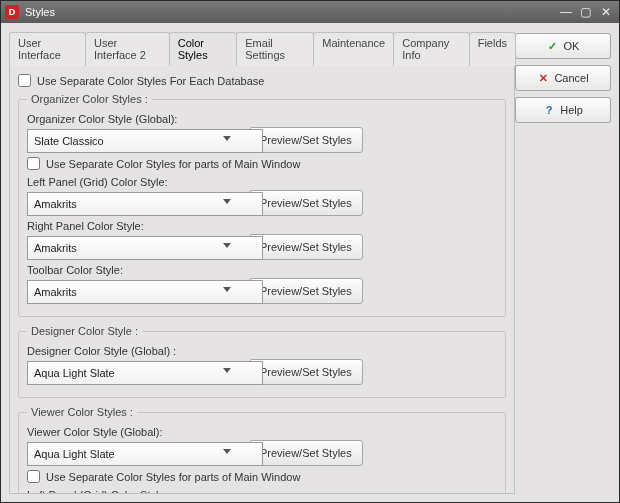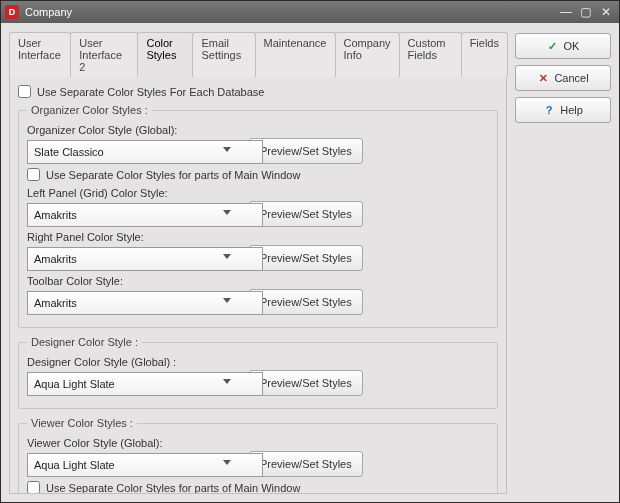--- a/index.html
+++ b/index.html
@@ -2,21 +2,21 @@
 <html><head>
 <meta charset="utf-8">
 <style>
 html,body{margin:0;padding:0;font-family:Tahoma,Arial,sans-serif;font-size:11px;color:#333;background:#888}
 .window{width:620px;height:503px;box-sizing:border-box;background:#e5e3e3;border:1px solid #2a2a2a;display:flex;flex-direction:column}
 .titlebar{height:22px;background:linear-gradient(#7a7a7a,#5b5b5b);color:#fff;display:flex;align-items:center;padding:0 4px;font-size:11px}
 .titlebar .logo{width:14px;height:14px;background:#c62828;border-radius:2px;display:flex;align-items:center;justify-content:center;font-weight:bold;font-size:9px;margin-right:6px;color:#fff}
 .titlebar .title{flex:1}
 .titlebar .winbtns{display:flex;gap:2px}
 .titlebar .winbtn{width:18px;height:14px;display:flex;align-items:center;justify-content:center;color:#eee;font-size:12px;cursor:pointer}
-.body{flex:1;display:flex;padding:8px;gap:8px;overflow:hidden}
+.body{flex:1;display:flex;padding:8px;overflow:hidden}
 .leftcol{flex:1;display:flex;flex-direction:column;min-width:0}
 .rightcol{width:96px;display:flex;flex-direction:column;gap:6px;padding-top:2px}
 .tabs{display:flex;border-bottom:1px solid #bfbfbf}
 .tab{padding:4px 8px;border:1px solid #bfbfbf;border-bottom:none;background:#e9e7e7;margin-right:-1px;border-radius:3px 3px 0 0;cursor:pointer;color:#444;position:relative;top:1px}
 .tab.active{background:#e5e3e3;border-bottom:1px solid #e5e3e3;color:#000}
 .tabpanel{border:1px solid #bfbfbf;border-top:none;flex:1;padding:6px 8px 8px 8px;overflow:auto;background:#e5e3e3}
 .chkrow{display:flex;align-items:flex-end;gap:6px;margin:2px 0 6px 0}
 input[type=checkbox]{width:13px;height:13px;margin:0}
 fieldset.group{border:1px solid #c7c5c5;border-radius:2px;margin:0 0 8px 0;padding:4px 8px 8px 8px}
 fieldset.group>legend{padding:0 4px;color:#444}
@@ -31,39 +31,38 @@
 .icon-ok::before{content:"✓";color:#1e9e32;font-weight:bold}
 .icon-cancel::before{content:"✕";color:#c0392b;font-weight:bold}
 .icon-help::before{content:"?";color:#1b6fb5;font-weight:bold}
 </style>
 </head>
 <body>
 
 <div class="window">
   <div class="titlebar">
     <div class="logo">D</div>
-    <div class="title">Company</div>
+    <div class="title">Styles</div>
     <div class="winbtns">
       <div class="winbtn">—</div>
       <div class="winbtn">▢</div>
       <div class="winbtn">✕</div>
     </div>
   </div>
 
   <div class="body">
     <div class="leftcol">
 
       <div class="tabs" id="tabs">
           <div class="tab">User Interface</div>
           <div class="tab">User Interface 2</div>
           <div class="tab active">Color Styles</div>
           <div class="tab">Email Settings</div>
           <div class="tab">Maintenance</div>
           <div class="tab">Company Info</div>
-          <div class="tab">Custom Fields</div>
           <div class="tab">Fields</div>
         </div>
 
       <div class="tabpanel">
 
         <div class="chkrow">
           <input type="checkbox" style="">
           <span>Use Separate Color Styles For Each Database</span>
         </div>
 

